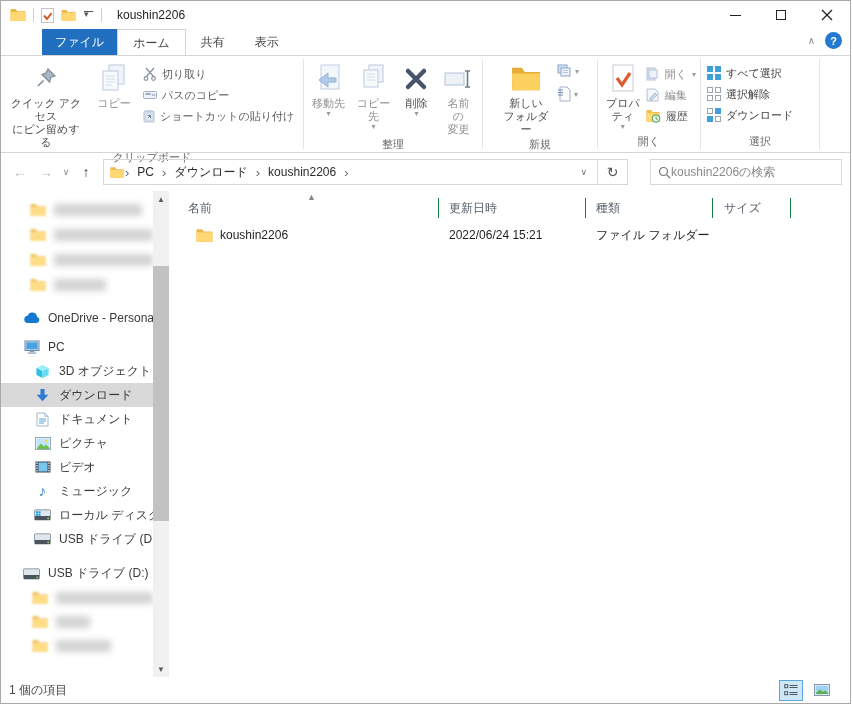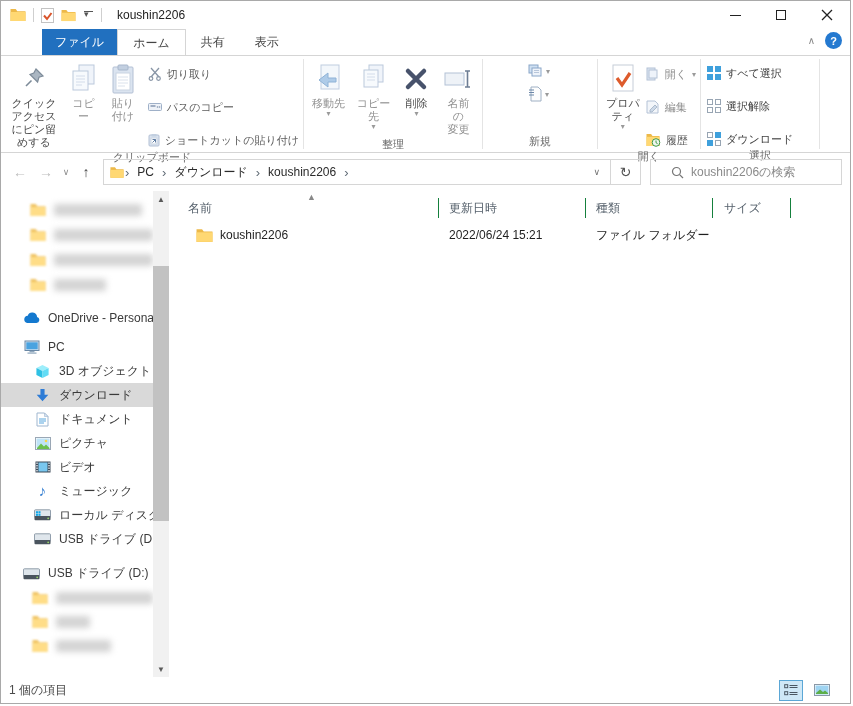--- a/index.html
+++ b/index.html
@@ -31,37 +31,37 @@
 
   
   .ribbon { height:98px; border-top:1px solid #d5d5d5; border-bottom:1px solid #d5d5d5; display:flex; flex:none; background:#fff; }
   .rgroup { display:flex; flex-direction:column; }
   .rgroup-body { flex:1; display:flex; align-items:flex-start; padding:2px 2px 0; }
   .rgroup-label { text-align:center; font-size:11px; color:#6a6a6a; padding:1px 0 3px; }
   .rsep { width:1px; background:#e4e4e4; margin:3px 0; flex:none; }
   .bigbtn { display:flex; flex-direction:column; align-items:center; padding:3px 5px 0; font-size:11px; line-height:13px; color:#4a4a4a; text-align:center; }
   .bigbtn .bicon { height:36px; display:flex; align-items:center; justify-content:center; }
   .dd-mark { color:#9a9a9a; font-size:8px; line-height:7px; }
-  .smalls { display:flex; flex-direction:column; gap:17px; padding:8px 2px 0 4px; }
+  .smalls { display:flex; flex-direction:column; gap:5px; padding:8px 2px 0 4px; }
   .smallbtn { display:flex; align-items:center; gap:5px; font-size:11px; color:#5c5c5c; height:16px; white-space:nowrap; }
   .dis { color:#8f8f8f; }
   .stack2 { display:flex; flex-direction:column; gap:7px; padding:6px 4px 0 2px; }
   .minibtn { display:flex; align-items:center; gap:2px; }
 
   
   .addrbar { height:38px; display:flex; align-items:center; padding:0 8px 0 6px; flex:none; }
   .navbtn { width:26px; height:24px; display:flex; align-items:center; justify-content:center; font-size:14px; color:#444; flex:none; }
   .nav-dis { color:#bdbdbd; }
   .nav-small { width:14px; font-size:9px; color:#8a8a8a; }
   .addrbox { flex:1; height:26px; border:1px solid #d6d6d6; display:flex; align-items:center; padding:0 2px 0 6px; margin-left:4px; }
   .crumb { padding:0 7px; color:#2b2b2b; white-space:nowrap; }
   .crumb-sep { color:#5f6a75; font-size:13px; padding:0 1px; }
   .addr-dd { margin-left:auto; color:#707070; font-size:9px; padding:0 8px; }
   .refreshbtn { width:30px; height:26px; border:1px solid #d6d6d6; border-left:none; display:flex; align-items:center; justify-content:center; color:#555; font-size:14px; flex:none; }
-  .searchbox { width:192px; height:26px; border:1px solid #d6d6d6; margin-left:9px; display:flex; align-items:center; padding:0 20px; gap:7px; flex:none; }
+  .searchbox { width:192px; height:26px; border:1px solid #d6d6d6; margin-left:22px; display:flex; align-items:center; padding:0 7px; flex:none; }
   .searchbox input { border:none; outline:none; flex:1; min-width:0; font-size:12px; color:#333; font-family:inherit; background:transparent; }
   .searchbox input::placeholder { color:#8a8a8a; }
 
   
   .content { flex:1; display:flex; min-height:0; position:relative; }
 
   
   .sidebar { width:168px; flex:none; position:relative; padding-top:6px; overflow:hidden; }
   .srow { height:25px; width:152px; display:flex; align-items:center; gap:8px; padding-left:22px; color:#3a3a3a; white-space:nowrap; }
   .srow .sicon { flex:none; width:17px; display:flex; justify-content:center; }
@@ -174,33 +174,20 @@
             <svg width="26" height="30" viewBox="0 0 26 30">
                 <rect x="8" y="1" width="15" height="19" fill="#f0f4fa" stroke="#bcc9dc"></rect>
                 <rect x="2" y="7" width="15" height="19" fill="#f7fafd" stroke="#bcc9dc"></rect>
                 <g stroke="#d3dcea">
                   <path d="M5 12h9M5 15h9M5 18h9M5 21h6"></path>
                 </g>
               </svg>
           </span>
           <span>コピー</span>
         </div>
-        <div class="bigbtn dis" style="width:56px;">
-          <span class="bicon">
-            <svg width="24" height="30" viewBox="0 0 24 30">
-                <rect x="2" y="3" width="20" height="26" rx="1" fill="#dbe4f0" stroke="#b3c0d4"></rect>
-                <rect x="7" y="1" width="10" height="5" rx="1" fill="#c2cfe0" stroke="#a7b6cb"></rect>
-                <rect x="5" y="9" width="14" height="17" fill="#fff" stroke="#c9d3e1"></rect>
-                <g stroke="#dbe2ec">
-                  <path d="M7 13h10M7 16h10M7 19h10M7 22h7"></path>
-                </g>
-              </svg>
-          </span>
-          <span>貼り付け</span>
-        </div>
         <div class="smalls">
           <div class="smallbtn">
             <span class="ic">
               <svg width="14" height="14" viewBox="0 0 14 14">
                   <path d="M3 1l8 9M11 1L3 10" stroke="#8895a6" stroke-width="1.3" fill="none"></path>
                   <circle cx="3" cy="11.5" r="1.8" fill="none" stroke="#8895a6" stroke-width="1.2"></circle>
                   <circle cx="10.5" cy="11.5" r="1.8" fill="none" stroke="#8895a6" stroke-width="1.2"></circle>
                 </svg>
             </span>
             <span>切り取り</span>
@@ -278,20 +265,30 @@
           <span>名前の</span>
           <span>変更</span>
         </div>
       </div>
       <div class="rgroup-label">整理</div>
     </div>
     <div class="rsep"></div>
 
     <div class="rgroup" style="width:114px;">
       <div class="rgroup-body" style="justify-content:center;">
+        <div class="bigbtn" style="width:58px;">
+          <span class="bicon">
+            <svg width="30" height="26" viewBox="0 0 16 14">
+                <path fill="#e5ad35" d="M0.5 1h5.2l1.6 2.2H15.5V13H.5z"></path>
+                <path fill="#fbd05e" d="M.5 4h15v9H.5z"></path>
+              </svg>
+          </span>
+          <span>新しい</span>
+          <span>フォルダー</span>
+        </div>
         <div class="stack2">
           <div class="minibtn">
             <span class="ic">
               <svg width="16" height="15" viewBox="0 0 16 15">
                   <rect x="1" y="1" width="9" height="8" fill="#cfe0f2" stroke="#8aa6c8"></rect>
                   <rect x="4" y="4" width="9" height="8" fill="#eef3fa" stroke="#8aa6c8"></rect>
                   <g stroke="#b8c6da">
                     <path d="M6 6.5h5M6 8.5h5"></path>
                   </g>
                 </svg>

